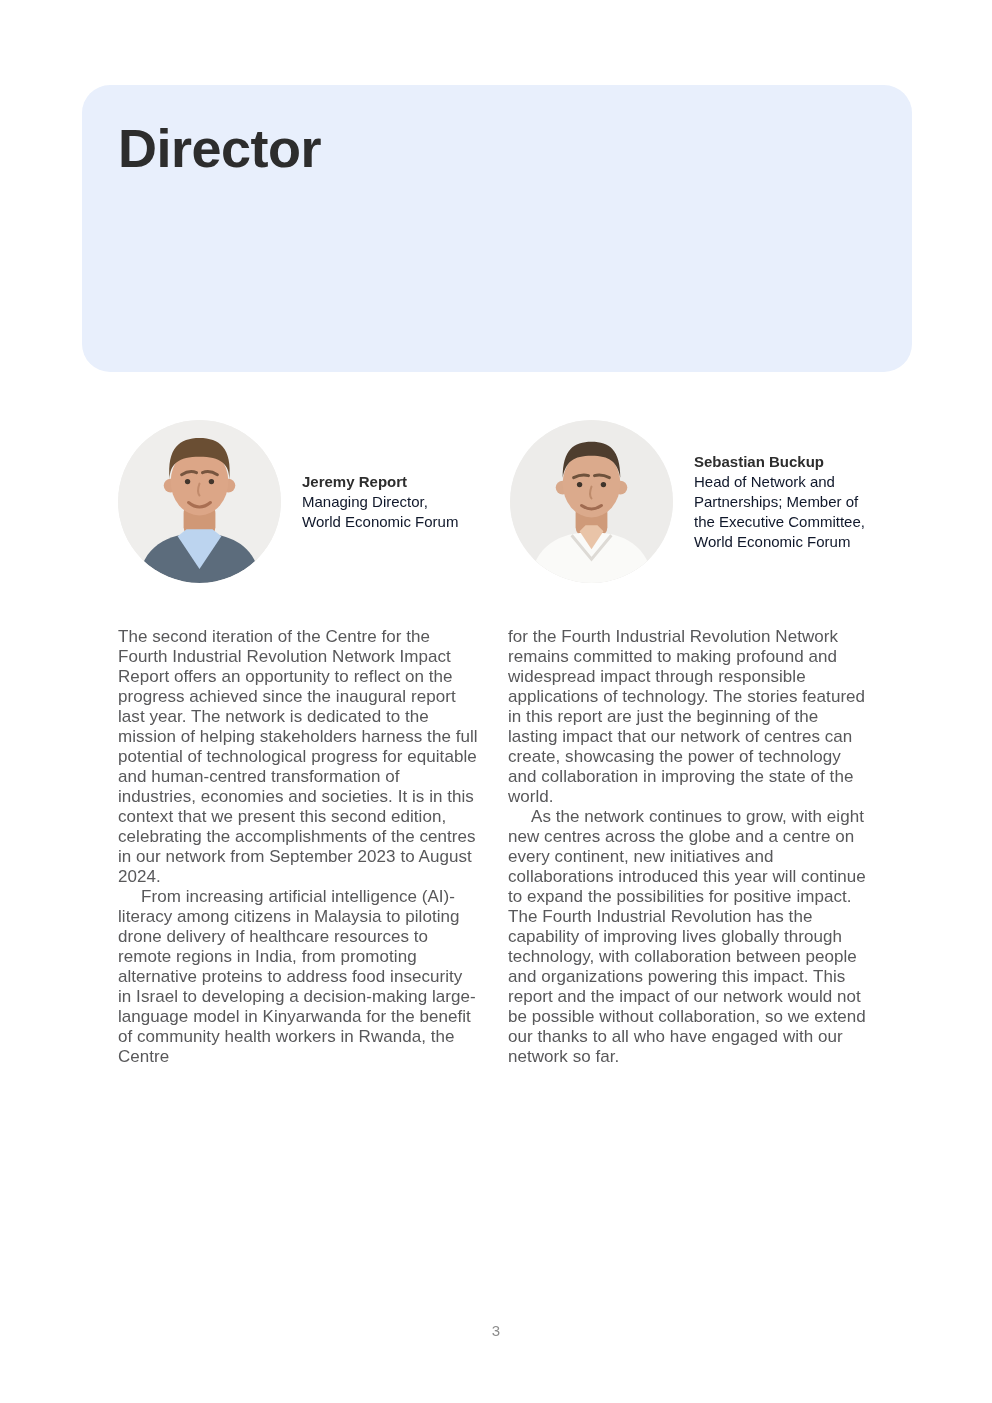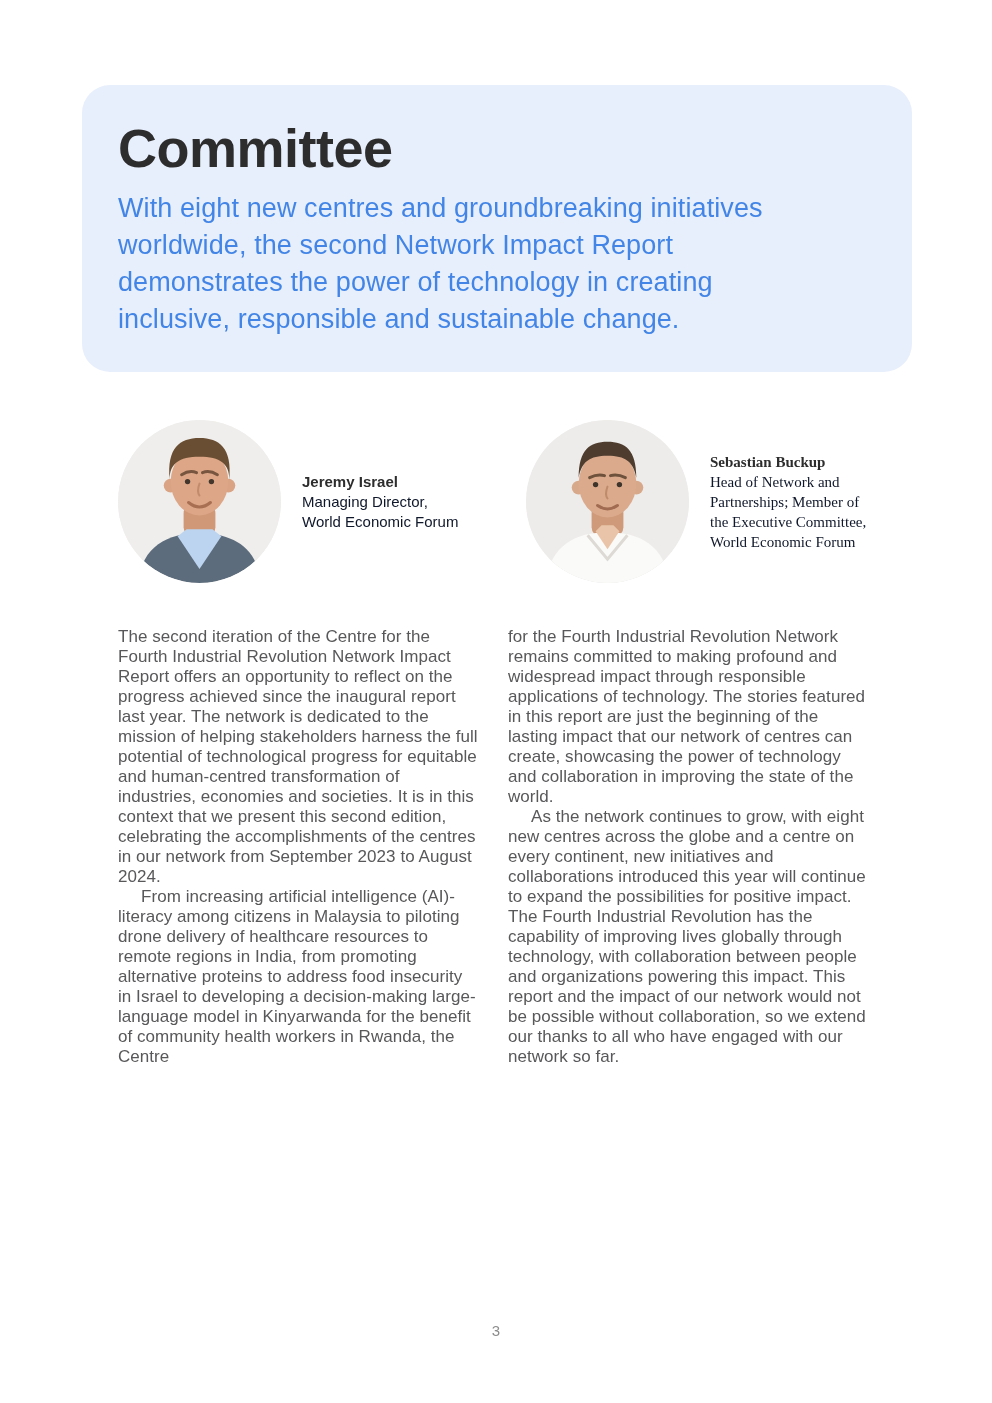--- a/index.html
+++ b/index.html
@@ -45,21 +45,21 @@
     letter-spacing:0.1px;
     color:var(--accent-blue);
     white-space:pre-line;
   }
   
   .author{
     position:absolute;top:420px;
     display:flex;align-items:center;gap:21px;
   }
   .author.first{left:118px;}
-  .author.second{left:526px;font-family:Liberation Serif, serif;}
+  .author.second{left:510px;}
   .avatar{
     width:163px;height:163px;
     border-radius:50%;
     overflow:hidden;
     flex:0 0 auto;
     background:#EFEEEC;
   }
   .avatar svg{display:block;width:100%;height:100%;}
   .author-text{font-size:15px;line-height:20px;}
   .author-name{
@@ -89,25 +89,21 @@
     font-size:15px;
     color:var(--muted-text);
   }
 </style>
 </head>
 <body>
 
 <div class="page">
 
   <section class="header-card">
-    <h1 class="page-title">Committee</h1>
-    <p class="page-subtitle">With eight new centres and groundbreaking initiatives
-worldwide, the second Network Impact Report
-demonstrates the power of technology in creating
-inclusive, responsible and sustainable change.</p>
+    <h1 class="page-title">Director</h1>
   </section>
 
   <div class="author first">
     <div class="avatar">
       <svg viewBox="0 0 164 164" aria-hidden="true">
         <defs>
             <clipPath id="clipA">
               <circle cx="82" cy="82" r="82"></circle>
             </clipPath>
           </defs>
@@ -123,21 +119,21 @@
           <path d="M64 55 q8 -5 15 -2" stroke="#77553F" stroke-width="3" fill="none" stroke-linecap="round"></path>
           <path d="M100 55 q-8 -5 -15 -2" stroke="#77553F" stroke-width="3" fill="none" stroke-linecap="round"></path>
           <circle cx="70" cy="62" r="2.7" fill="#43362C"></circle>
           <circle cx="94" cy="62" r="2.7" fill="#43362C"></circle>
           <path d="M82 64 q-3 8 0 12" stroke="#C28B6C" stroke-width="2" fill="none" stroke-linecap="round"></path>
           <path d="M71 83 q11 9 22 0" stroke="#A96F52" stroke-width="3" fill="none" stroke-linecap="round"></path>
         </g>
       </svg>
     </div>
     <div class="author-text">
-      <div class="author-name">Jeremy Israel</div>
+      <div class="author-name">Jeremy Report</div>
       <div class="author-role">Managing Director,
 World Economic Forum</div>
     </div>
   </div>
 
   <div class="author second">
     <div class="avatar">
       <svg viewBox="0 0 164 164" aria-hidden="true">
         <defs>
             <clipPath id="clipB">

